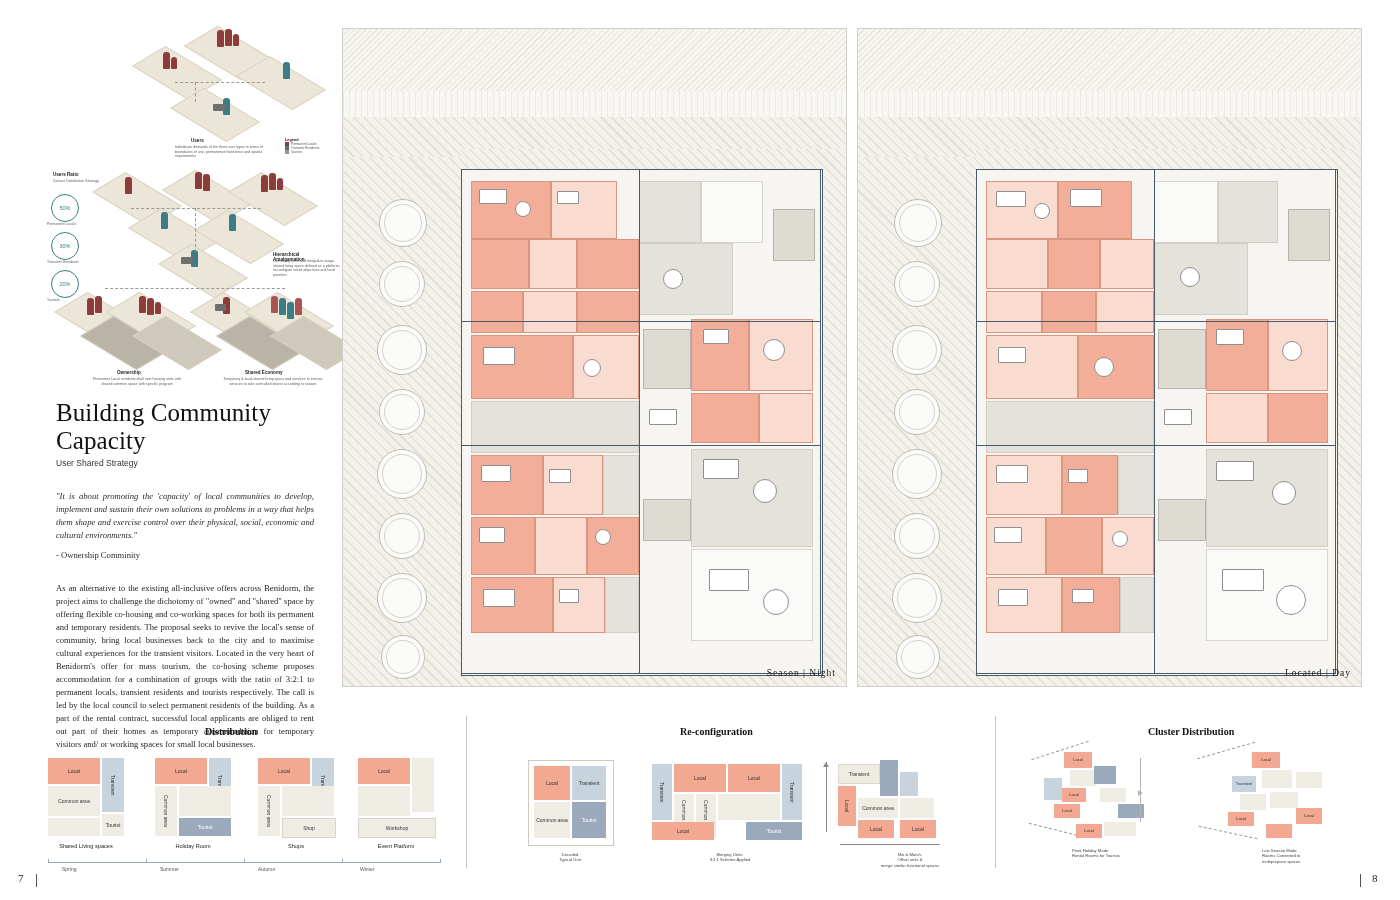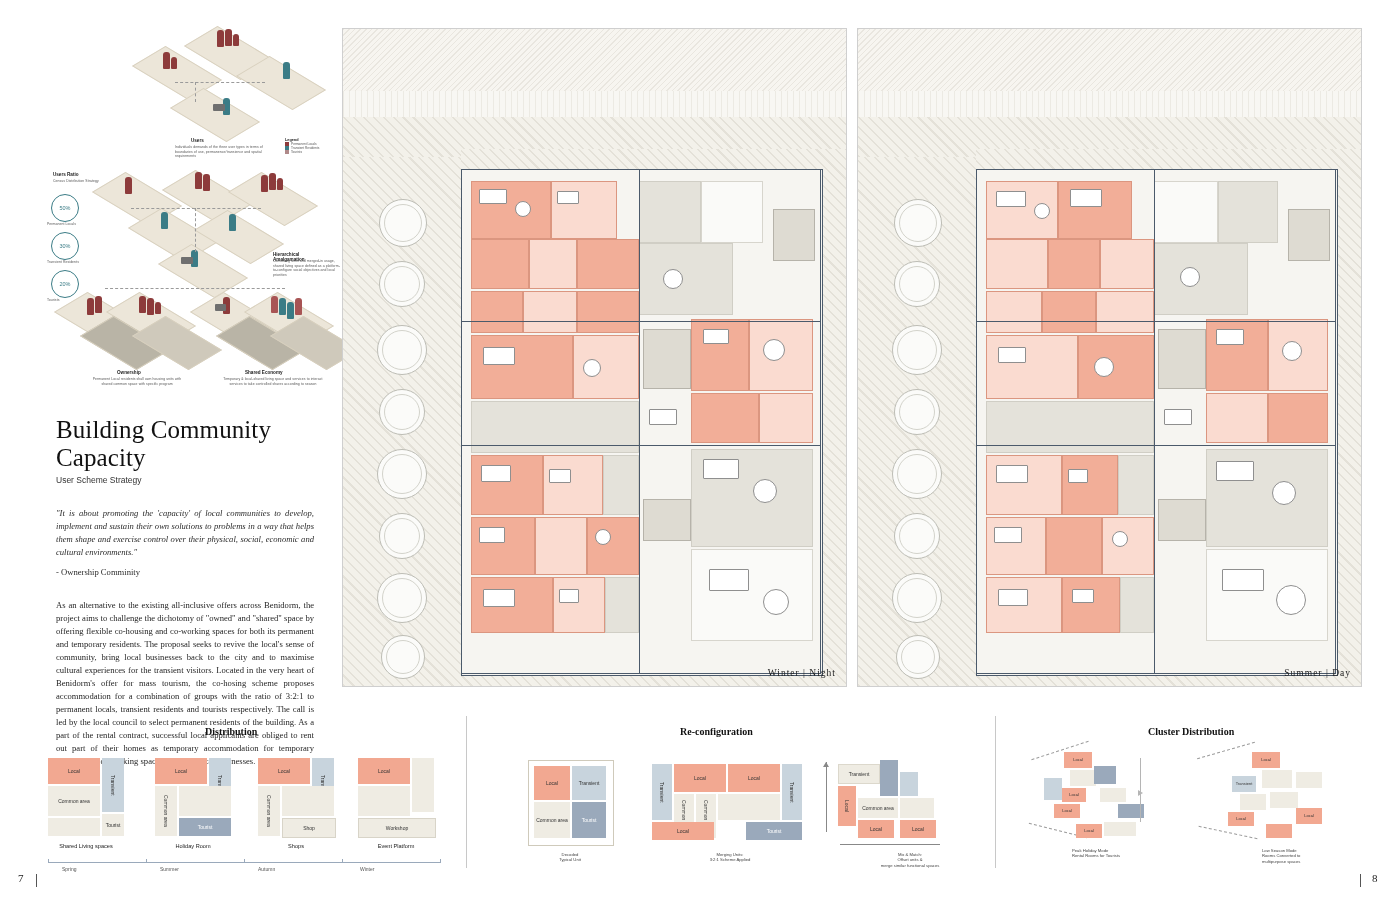--- a/index.html
+++ b/index.html
@@ -201,23 +201,23 @@
       <div class="fig lightred" style="left:250px;top:278px;"></div>
 
       <div class="connector h" style="left:60px;top:268px;width:180px;"></div>
 
       <div class="micro-title" style="left:72px;top:350px;">Ownership</div>
       <div class="micro" style="left:42px;top:357px;width:100px;text-align:center;">Permanent Local residents shall own housing units with shared common space with specific program</div>
       <div class="micro-title" style="left:200px;top:350px;">Shared Economy</div>
       <div class="micro" style="left:178px;top:357px;width:100px;text-align:center;">Temporary &amp; local-shared living space and services to interact services to take controlled shares according to season</div>
     </div>
 
-    <div style="position:absolute;left:26px;top:396px;width:258px;">
+    <div style="position:absolute;left:26px;top:379px;width:258px;">
       <h1 class="title">Building Community Capacity</h1>
-      <div class="subtitle">User Scheme Strategy</div>
+      <div class="subtitle">User Shared Strategy</div>
       <div class="quote">"It is about promoting the 'capacity' of local communities to develop, implement and sustain their own solutions to problems in a way that helps them shape and exercise control over their physical, social, economic and cultural environments."</div>
       <div class="quote-src">- Ownership Comminity</div>
       <div class="body-text">As an alternative to the existing all-inclusive offers across Benidorm, the project aims to challenge the dichotomy of "owned" and "shared" space by offering flexible co-housing and co-working spaces for both its permanent and temporary residents. The proposal seeks to revive the local's sense of community, bring local businesses back to the city and to maximise cultural experiences for the transient visitors. Located in the very heart of Benidorm's offer for mass tourism, the co-hosing scheme proposes accommodation for a combination of groups with the ratio of 3:2:1 to permanent locals, transient residents and tourists respectively. The call is led by the local council to select permanent residents of the building. As a part of the rental contract, successful local applicants are obliged to rent out part of their homes as temporary accommodation for temporary visitors and/ or working spaces for small local businesses.</div>
     </div>
   </div>
 
   <div class="plan plan-a">
 
     <div class="hatch" style="left:0;top:0;width:503px;height:62px;"></div>
     <div class="paving" style="left:0;top:62px;width:503px;height:26px;"></div>
@@ -297,21 +297,21 @@
 
     <div class="tree" style="left:36px;top:170px;width:46px;height:46px;"></div>
     <div class="tree" style="left:36px;top:232px;width:44px;height:44px;"></div>
     <div class="tree" style="left:34px;top:296px;width:48px;height:48px;"></div>
     <div class="tree" style="left:36px;top:360px;width:44px;height:44px;"></div>
     <div class="tree" style="left:34px;top:420px;width:48px;height:48px;"></div>
     <div class="tree" style="left:36px;top:484px;width:44px;height:44px;"></div>
     <div class="tree" style="left:34px;top:544px;width:48px;height:48px;"></div>
     <div class="tree" style="left:38px;top:606px;width:42px;height:42px;"></div>
 
-    <div class="plan-label">Winter  |  Night</div>
+    <div class="plan-label">Season  |  Night</div>
   </div>
 
   <div class="plan plan-b">
     <div class="hatch" style="left:0;top:0;width:503px;height:62px;"></div>
     <div class="paving" style="left:0;top:62px;width:503px;height:26px;"></div>
     <div class="street" style="left:0;top:88px;width:140px;height:569px;"></div>
     <div class="street" style="left:0;top:88px;width:503px;height:40px;"></div>
     <div class="street" style="left:118px;top:120px;width:385px;height:537px;"></div>
 
     <div class="bldg" style="left:118px;top:140px;width:360px;height:505px;background:#f6f5f1;"></div>
@@ -385,21 +385,21 @@
 
     <div class="tree" style="left:36px;top:170px;width:46px;height:46px;"></div>
     <div class="tree" style="left:36px;top:232px;width:44px;height:44px;"></div>
     <div class="tree" style="left:34px;top:296px;width:48px;height:48px;"></div>
     <div class="tree" style="left:36px;top:360px;width:44px;height:44px;"></div>
     <div class="tree" style="left:34px;top:420px;width:48px;height:48px;"></div>
     <div class="tree" style="left:36px;top:484px;width:44px;height:44px;"></div>
     <div class="tree" style="left:34px;top:544px;width:48px;height:48px;"></div>
     <div class="tree" style="left:38px;top:606px;width:42px;height:42px;"></div>
 
-    <div class="plan-label">Summer  |  Day</div>
+    <div class="plan-label">Located  |  Day</div>
   </div>
 
   <div class="bottom">
 
     <div class="divider" style="left:466px;"></div>
     <div class="divider" style="left:995px;"></div>
 
     <div class="panel-title" style="left:205px;top:14px;">Distribution</div>
 
     <div class="blk local" style="left:48px;top:46px;width:52px;height:26px;">Local</div>

